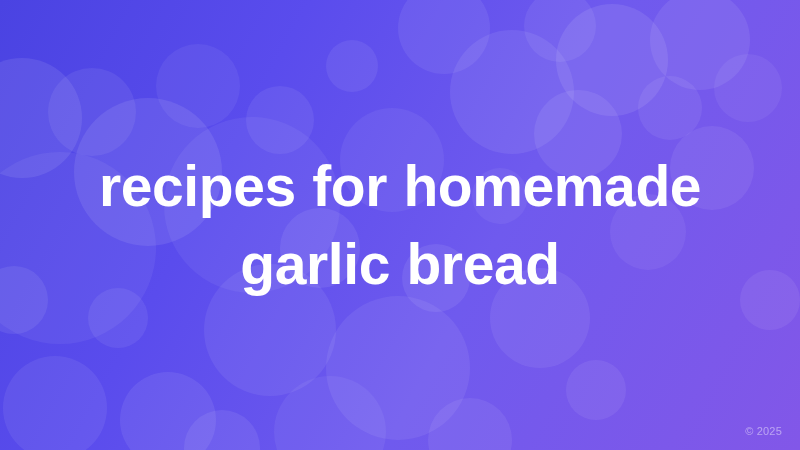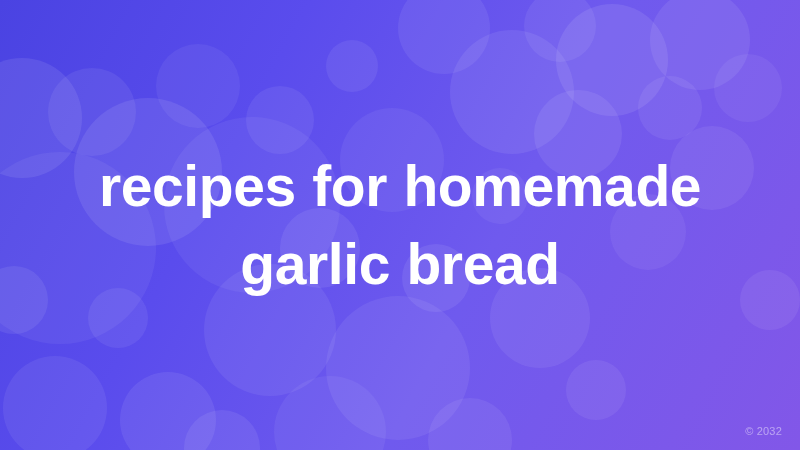--- a/index.html
+++ b/index.html
@@ -98,15 +98,15 @@
       <circle cx="712" cy="168" r="42" fill="#ffffff" fill-opacity="0.07"></circle>
       <circle cx="748" cy="88" r="34" fill="#ffffff" fill-opacity="0.06"></circle>
       <circle cx="770" cy="300" r="30" fill="#ffffff" fill-opacity="0.07"></circle>
     </svg>
 
   <div id="title-block" style="height: 450px;">
     <h1 id="title-text">recipes for homemade
 garlic bread</h1>
   </div>
 
-  <div id="copyright">© 2032</div>
+  <div id="copyright">© 2025</div>
 
 </div>
 
 </body></html>

